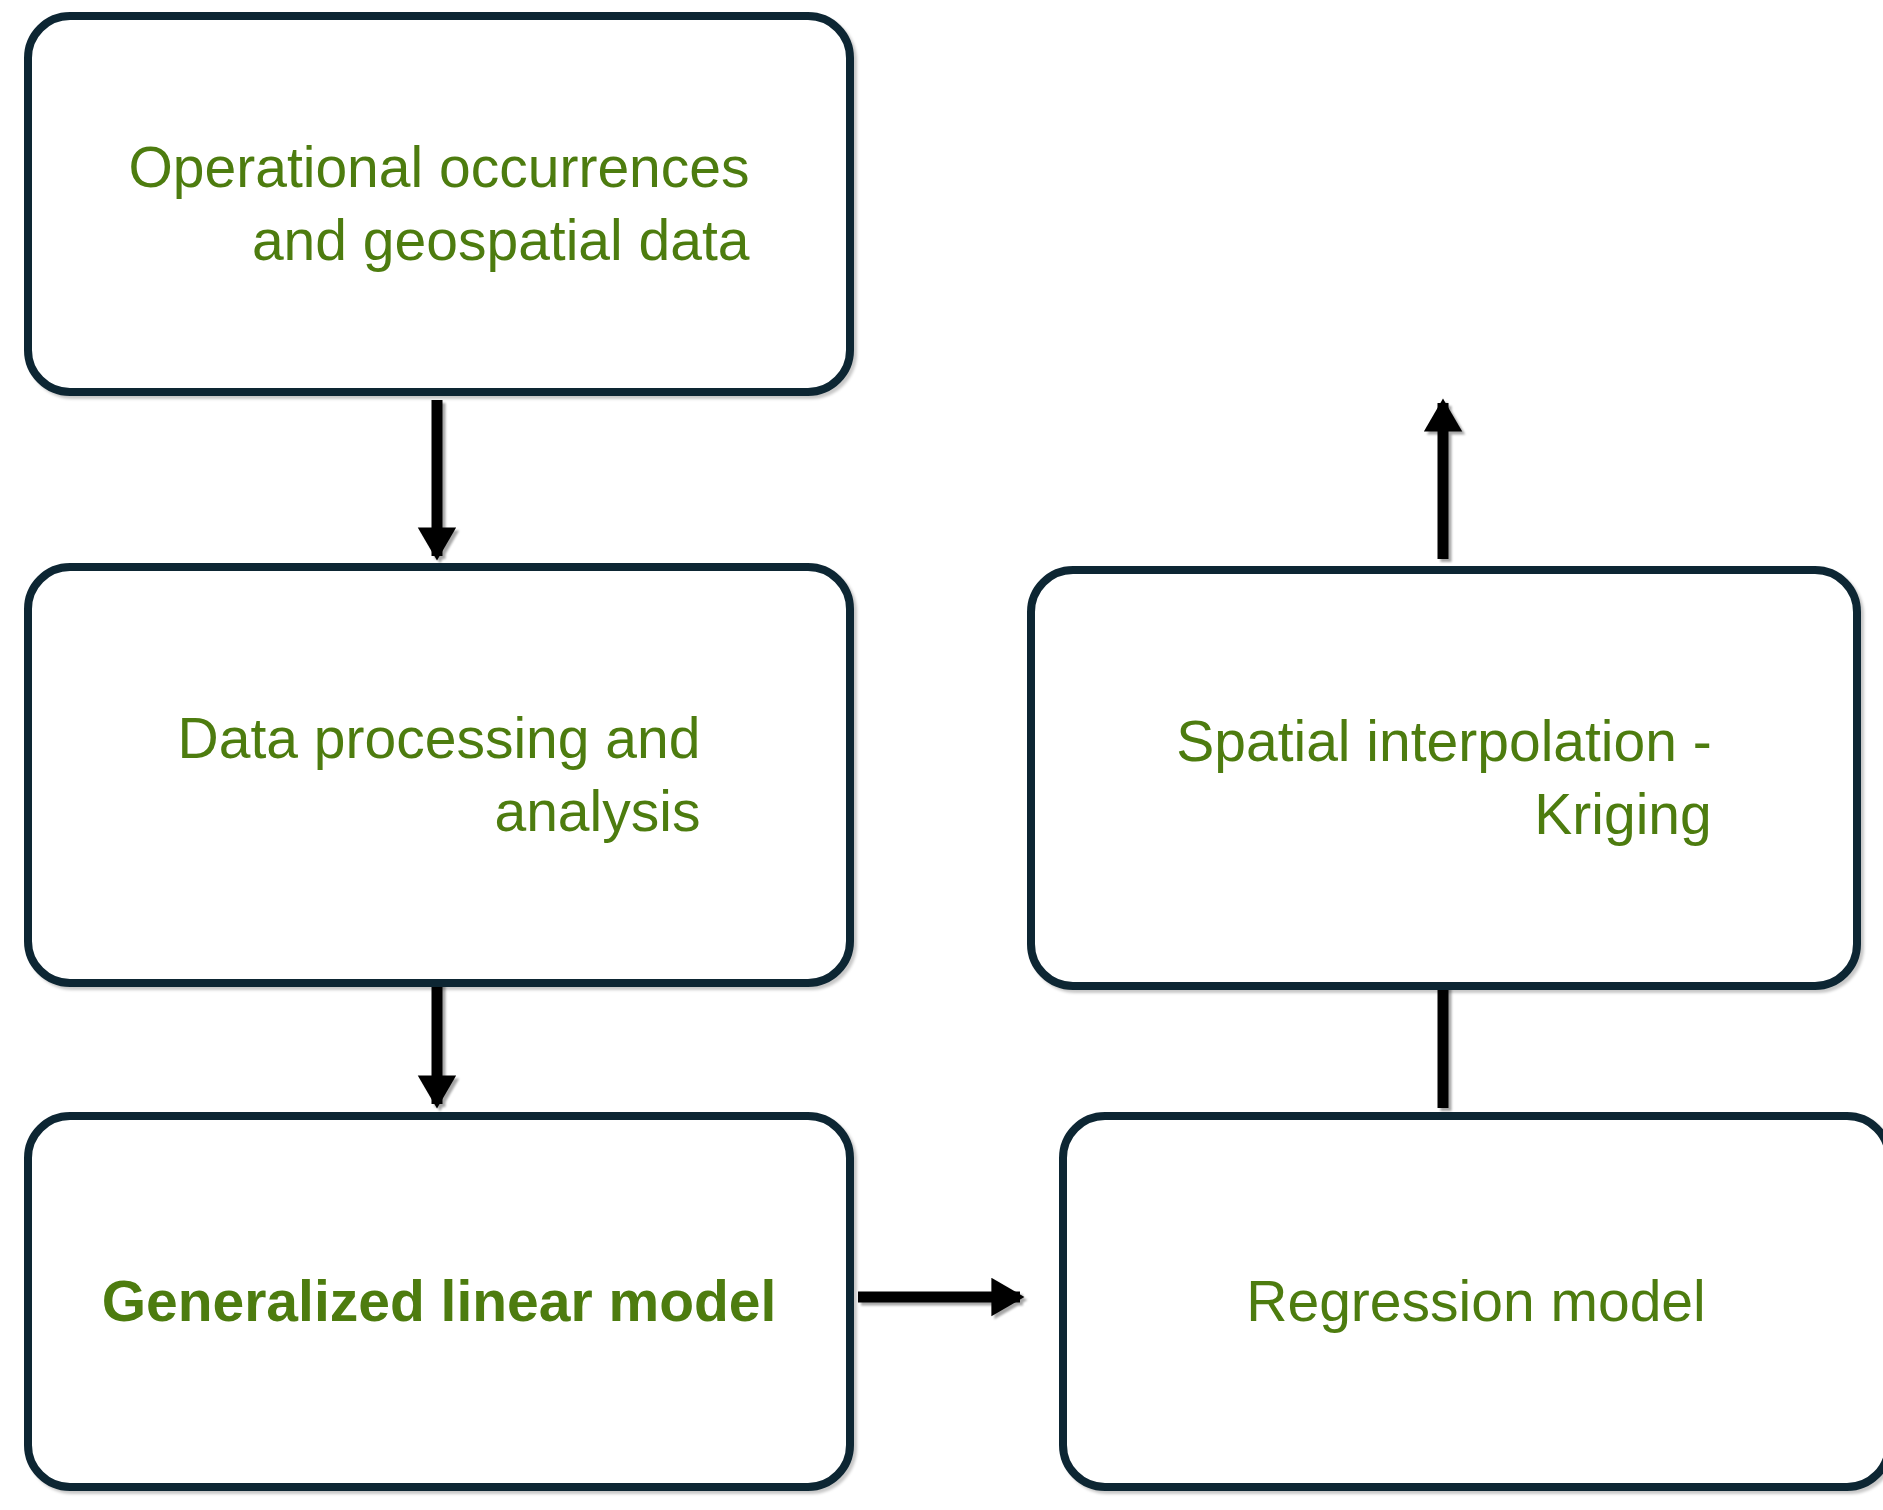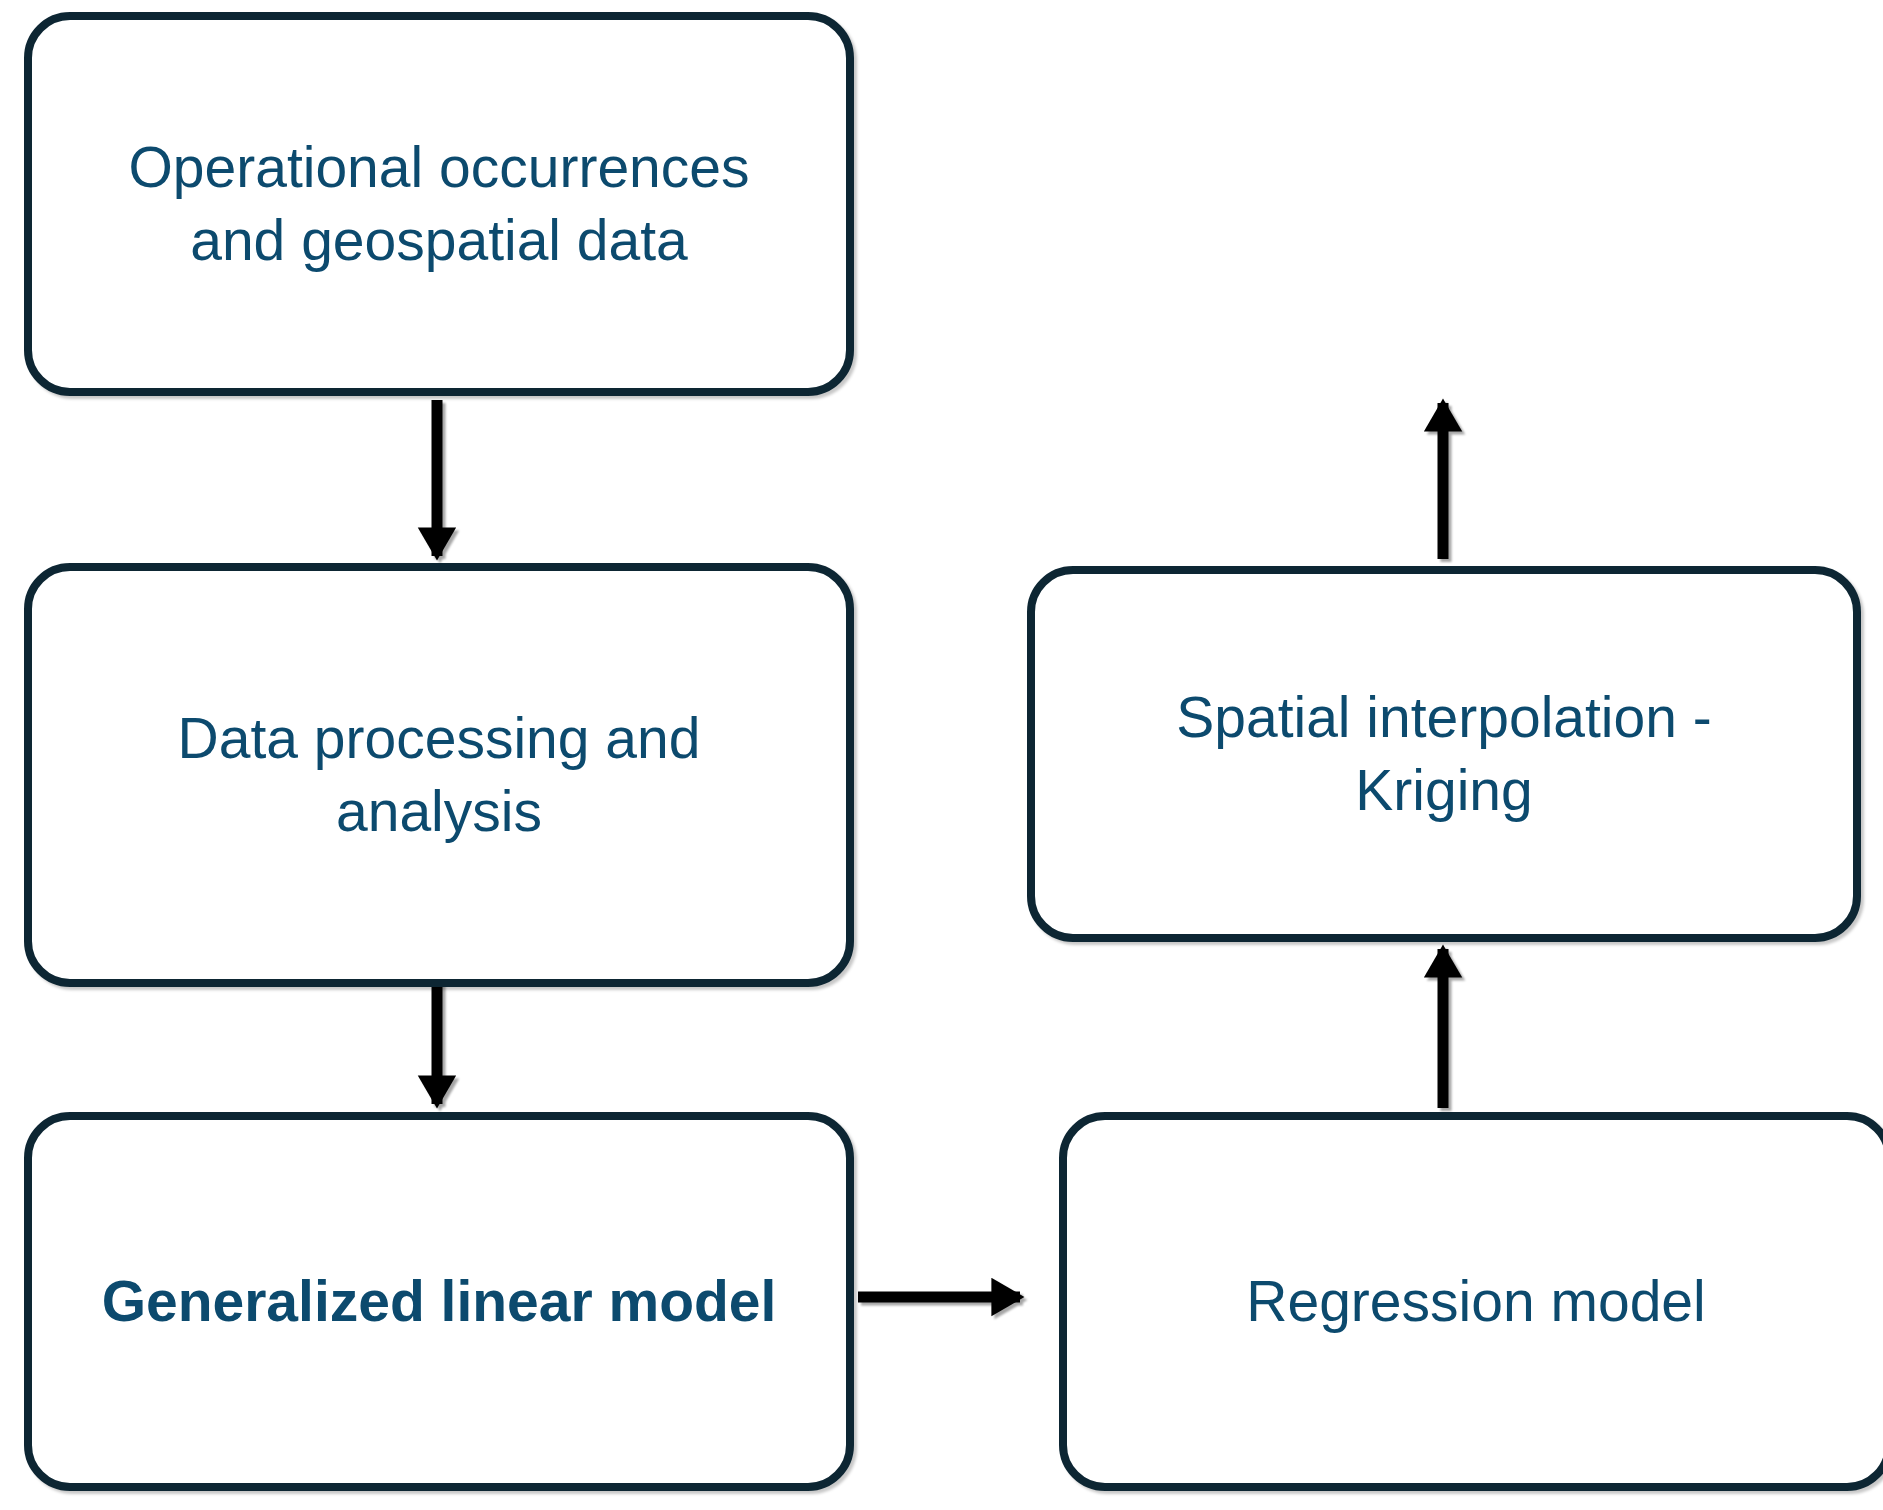--- a/index.html
+++ b/index.html
@@ -22,33 +22,33 @@
     border: 8px solid #0d2633;
     border-radius: 46px;
     display: flex;
     align-items: center;
     justify-content: center;
     box-shadow: 3px 3px 3px rgba(0,0,0,0.22);
   }
   .node-label {
     font-size: 57px;
     line-height: 1.28;
-    color: #0c4a6e;
-    text-align: center;
+    color: #4d7c0f;
+    text-align: right;
     white-space: pre-line;
     padding: 0 20px;
     letter-spacing: 0px;
   }
   
   .node-1 { left: 24px;   top: 12px;   width: 830px; height: 384px; }
   .node-2 { left: 24px;   top: 563px;  width: 830px; height: 424px; }
   .node-3 { left: 24px;   top: 1112px; width: 830px; height: 379px; font-weight: bold; }
   
   .node-4 { left: 1027px; top: 12px;   width: 834px; height: 384px; }
-  .node-5 { left: 1027px; top: 566px;  width: 834px; height: 376px; }
+  .node-5 { left: 1027px; top: 566px;  width: 834px; height: 424px; }
   .node-6 { left: 1027px; top: 1112px; width: 834px; height: 379px; margin-left: 32px; }
 
   .arrows {
     position: absolute;
     left: 0;
     top: 0;
     width: 1883px;
     height: 1510px;
     pointer-events: none;
   }

